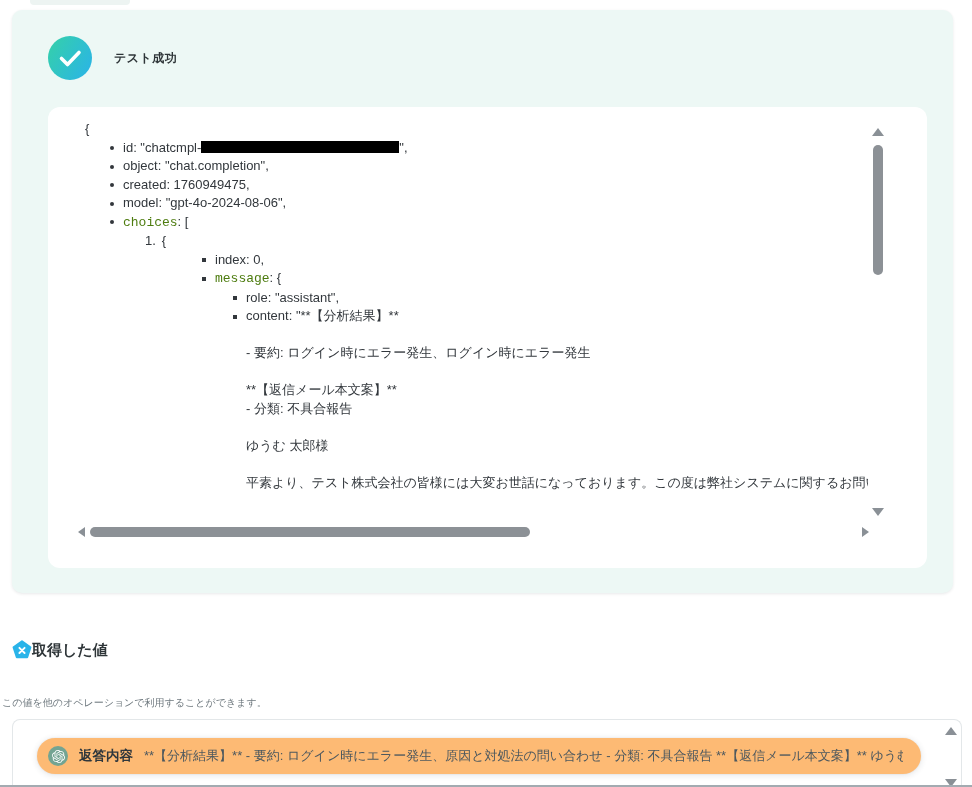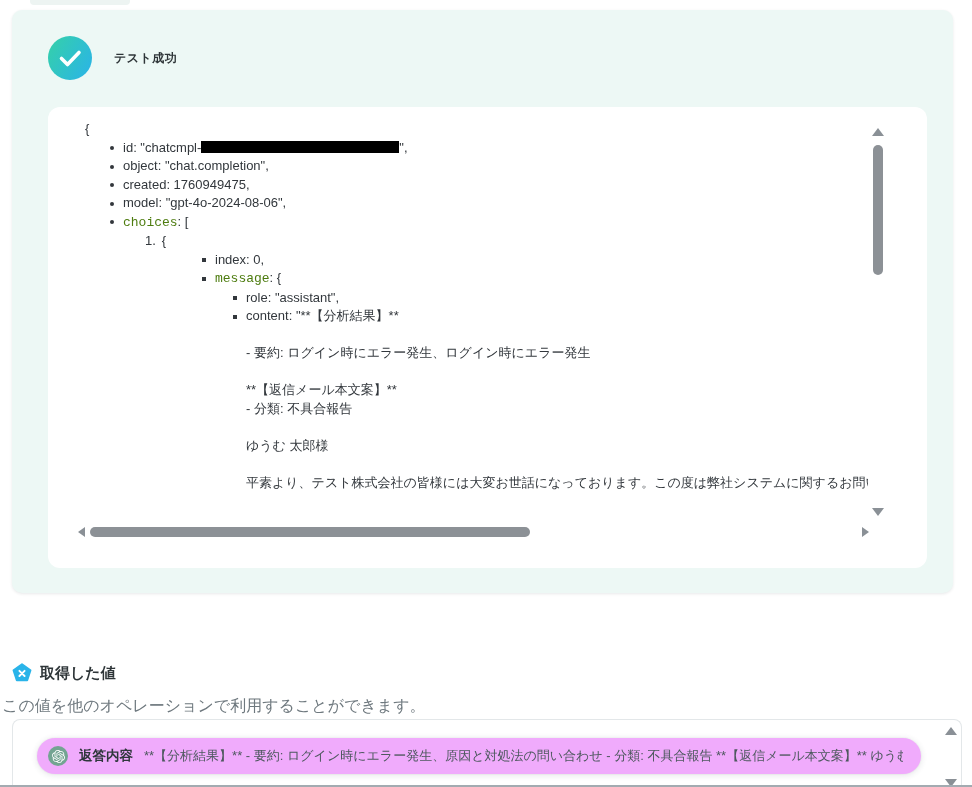--- a/index.html
+++ b/index.html
@@ -49,27 +49,27 @@
   .hscroll .arr-left { position:absolute; left:0; top:3px; }
   .hscroll .hthumb { position:absolute; left:12px; top:3px; width:440px; height:10px;
     background:#8c9196; border-radius:6px; }
   .hscroll .arr-right { position:absolute; right:0; top:3px; }
   .arr-up { width:0; height:0; border-left:6px solid transparent; border-right:6px solid transparent; border-bottom:8px solid #8a9096; }
   .arr-down { width:0; height:0; border-left:6px solid transparent; border-right:6px solid transparent; border-top:8px solid #8a9096; }
   .arr-left { width:0; height:0; border-top:5px solid transparent; border-bottom:5px solid transparent; border-right:7px solid #8a9096; }
   .arr-right { width:0; height:0; border-top:5px solid transparent; border-bottom:5px solid transparent; border-left:7px solid #8a9096; }
 
   
-  .obtained-header { position:absolute; left:12px; top:663px; display:flex; align-items:center; gap:8px; }
+  .obtained-header { position:absolute; left:12px; top:640px; display:flex; align-items:center; }
   .obtained-title { font-size:15px; font-weight:bold; color:#2e3538; }
-  .obtained-subtitle { position:absolute; left:2px; top:696px; font-size:16px; color:#6e787e;text-align:right; }
+  .obtained-subtitle { position:absolute; left:2px; top:696px; font-size:10px; color:#6e787e;text-align:right; }
   .values-box { position:absolute; left:12px; top:719px; width:950px; height:70px;
     background:#fff; border:1px solid #e3e7e9; border-bottom:none; border-radius:8px 8px 0 0; }
   .value-chip { position:absolute; left:24px; top:18px; height:36px; width:884px;
-    background:#f0abfc; border-radius:18px; box-shadow:0 1px 6px rgba(50,60,70,.14),0 0 0 1px rgba(0,0,0,.02);
+    background:#fdba74; border-radius:18px; box-shadow:0 1px 6px rgba(50,60,70,.14),0 0 0 1px rgba(0,0,0,.02);
     display:flex; align-items:center; gap:11px; padding:0 18px 0 11px; cursor:pointer; }
   .openai-badge { flex:none; width:20px; height:20px; border-radius:50%; background:#73a492;
     display:flex; align-items:center; justify-content:center; }
   .chip-label { flex:none; font-size:13.5px; font-weight:bold; color:#2f373c; }
   .chip-value { font-size:13px; color:#4d585e; white-space:nowrap; overflow:hidden; }
   .values-scroll { position:absolute; right:3px; top:7px; bottom:0; width:14px; }
   .values-scroll .arr-up { position:absolute; top:0; left:1px; }
   .values-scroll .arr-down { position:absolute; bottom:2px; left:1px; }
   .bottom-line { position:absolute; left:0; right:0; bottom:0; height:2px; background:#a3abb1; }
 </style>

